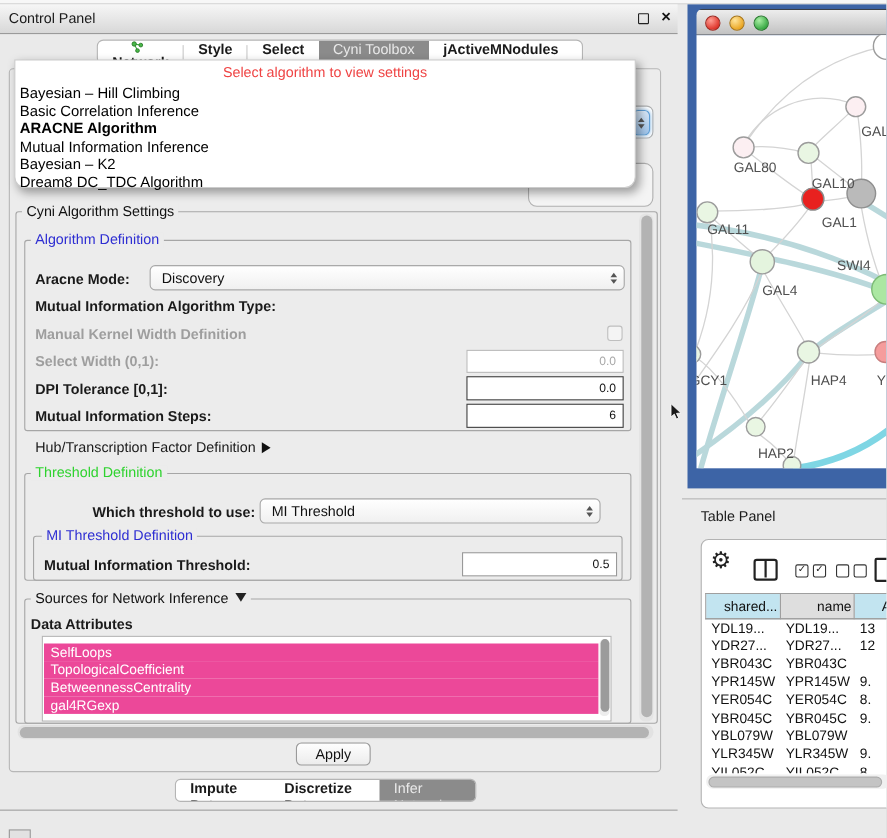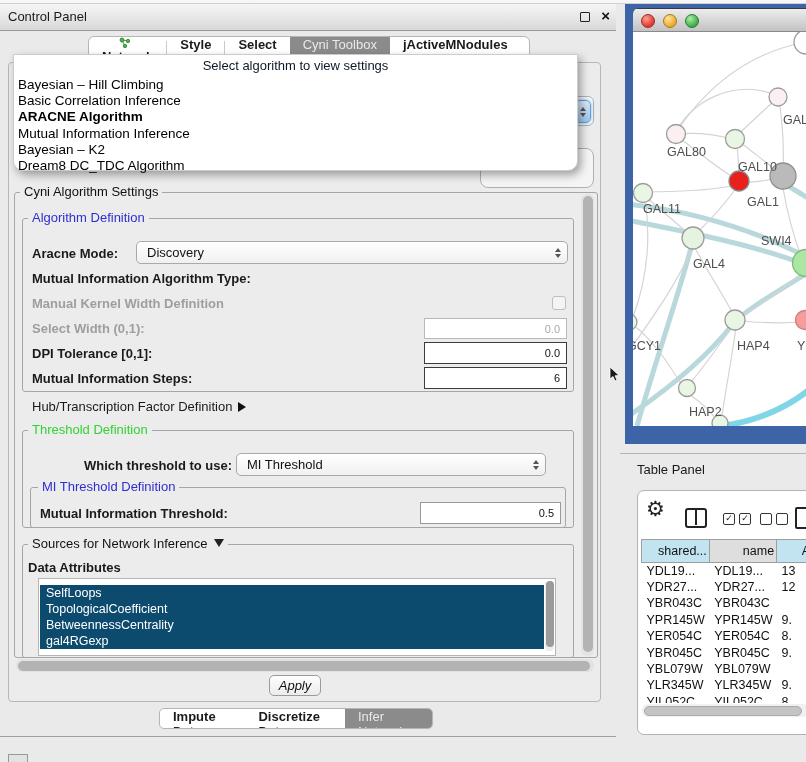--- a/index.html
+++ b/index.html
@@ -53,37 +53,37 @@
     border-bottom:5.5px solid transparent;border-left:8px solid #111;vertical-align:-1px;margin-left:6px;}
   .disc-down{display:inline-block;width:0;height:0;border-left:5.5px solid transparent;
     border-right:5.5px solid transparent;border-top:8px solid #222;vertical-align:1px;margin-left:6px;}
 
   .vscroll{position:absolute;left:581px;top:194px;width:13px;height:462px;background:#e4e4e4;border-radius:6px;}
   .vscroll .thumb{position:absolute;left:1.5px;top:2px;width:10px;height:456px;background:#b3b3b3;border-radius:5px;}
   .hscroll{position:absolute;left:16px;top:659px;width:578px;height:13px;background:#e2e2e2;border-radius:6px;}
   .hscroll .thumb{position:absolute;left:2px;top:1.5px;width:572px;height:10px;background:#b3b3b3;border-radius:5px;}
 
   .attr-list{position:absolute;left:38px;top:578px;width:518px;height:78px;background:#fff;border:1px solid #b5b5b5;overflow:hidden;}
-  .attr-item{position:absolute;left:1px;width:504px;height:16px;background:#0c4a6e;color:#fff;
+  .attr-item{position:absolute;left:1px;width:504px;height:16px;background:#ec4899;color:#fff;
     font-size:12.5px;line-height:16px;padding-left:6px;}
   .attr-sb{position:absolute;left:506px;top:2px;width:9px;height:70px;background:#ededed;border-radius:4px;}
   .attr-sb .thumb{position:absolute;left:0.5px;top:0;width:8px;height:66px;background:#9b9b9b;border-radius:4px;}
 
-  .apply-btn{position:absolute;left:269px;top:675px;width:52px;height:21px;border:1px solid #9a9a9a;border-radius:5px;
-    background:linear-gradient(#fefefe,#ececec);font-size:13px;display:flex;align-items:center;justify-content:center;font-style:italic;}
+  .apply-btn{position:absolute;left:269px;top:675px;width:68px;height:21px;border:1px solid #9a9a9a;border-radius:5px;
+    background:linear-gradient(#fefefe,#ececec);font-size:13px;display:flex;align-items:center;justify-content:center;}
 
   .bottom-tabbar{left:145px;top:708px;width:274px;height:21px;background:#fff;border:1px solid #b5b5b5;
     border-radius:5px;display:flex;align-items:flex-start;overflow:hidden;margin-left:14px;}
   .cp-bottom-line{left:0;top:736px;width:616px;height:1px;background:#9f9f9f;}
   .mini-btn{left:8px;top:754px;width:20px;height:10px;border:1.5px solid #999;background:#e2e2e2;}
 
   
   .popup{left:13px;top:54px;width:565px;height:117px;background:#fff;border:1px solid #cccccc;
     border-radius:0 0 10px 10px;box-shadow:3px 4px 9px rgba(0,0,0,0.35);z-index:30;}
-  .popup-hint{position:absolute;left:0;top:3px;width:100%;text-align:center;color:#0f172a;font-size:13px;}
+  .popup-hint{position:absolute;left:0;top:3px;width:100%;text-align:center;color:#ef4444;font-size:13px;}
   .popup-items{position:absolute;left:3px;top:22px;width:100%;}
   .popup-item{font-size:13.5px;line-height:16.2px;color:#000;padding-left:1px;white-space:nowrap;}
   .popup-item.selected{font-weight:700;}
 
   .combo-fragment{left:500px;top:96px;width:94px;height:30px;border:1px solid #b0b0b0;border-radius:6px;background:#fff;z-index:5;}
   .blue-stepper{position:absolute;right:2px;top:3px;width:16px;height:23px;border:1.5px solid #5f9fd6;border-radius:5px;
     background:linear-gradient(#d8e8f8,#9ec4ea);box-shadow:0 0 4px #7ab0e0;display:flex;flex-direction:column;gap:2px;align-items:center;justify-content:center;}
   .box-fragment{left:480px;top:148px;width:114px;height:40px;border:1px solid #b0b0b0;border-radius:8px;background:#f4f4f4;z-index:5;}
 
   

